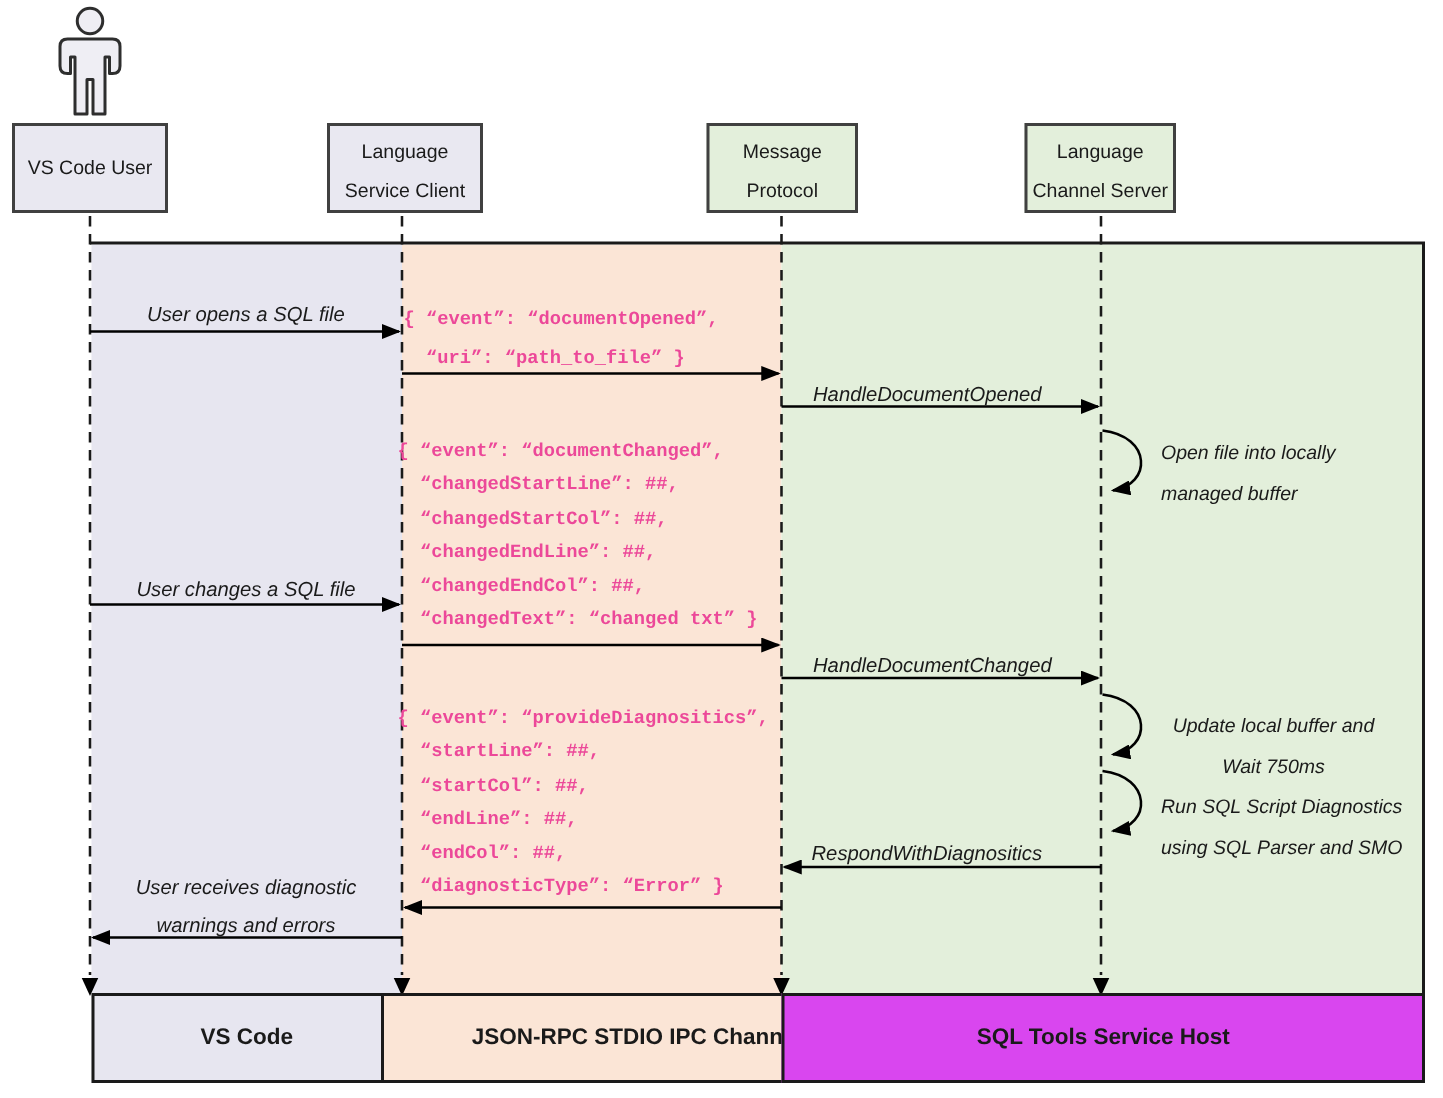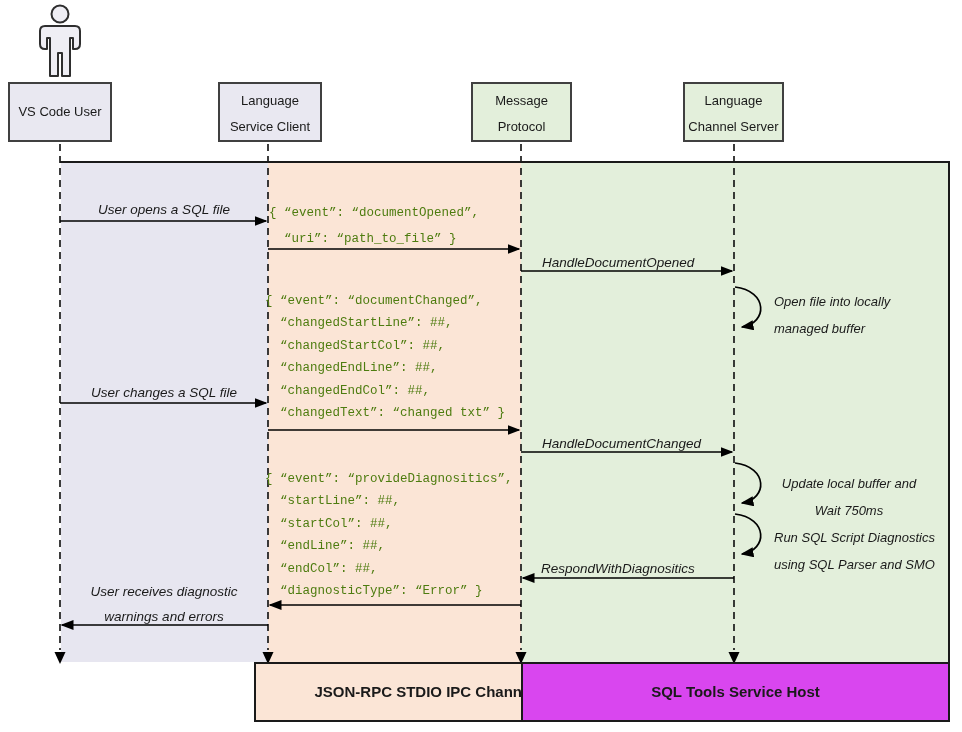--- a/index.html
+++ b/index.html
@@ -36,21 +36,21 @@
     position:absolute;font-style:italic;font-size:13.5px;white-space:nowrap;
   }
   .msg.center{text-align:center;}
   .msg .ln{line-height:25px;}
   .note{position:absolute;font-style:italic;font-size:13px;white-space:nowrap;}
   .note .ln{line-height:27px;}
   .note.centered{text-align:center;}
   
   .json{
     position:absolute;font-family:"Liberation Mono","DejaVu Sans Mono",monospace;
-    font-size:12.5px;font-weight:normal;white-space:pre;color:#4d7c0f;
+    font-size:12.5px;font-weight:bold;white-space:pre;color:#ec4899;
   }
   .json.wide div{line-height:26px;}
   .json.tall div{line-height:22.4px;}
   svg.overlay{position:absolute;left:0;top:0;z-index:3;pointer-events:none;}
   .layer-text{position:absolute;left:0;top:4px;width:962px;height:732px;z-index:4;}
   .layer-boxes{position:absolute;left:0;top:0;width:962px;height:732px;z-index:5;}
 </style>
 </head>
 <body>
 
@@ -116,20 +116,23 @@
     </div>
     <div class="hbox two green" style="left:471px;width:101px;">
       <div class="l">Message</div>
       <div class="l">Protocol</div>
     </div>
     <div class="hbox two green" style="left:683px;width:101px;">
       <div class="l">Language</div>
       <div class="l">Channel Server</div>
     </div>
 
+    <div class="fbox lavender" style="left:61px;width:207px;">
+      <div class="l">VS Code</div>
+    </div>
     <div class="fbox peach" style="left:254px;width:305px;padding-left:36px;">
       <div class="l">JSON-RPC STDIO IPC Channel</div>
     </div>
     <div class="fbox green" style="left:521px;width:429px;">
       <div class="l">SQL Tools Service Host</div>
     </div>
   </div>
 
   <div class="layer-text">
 

